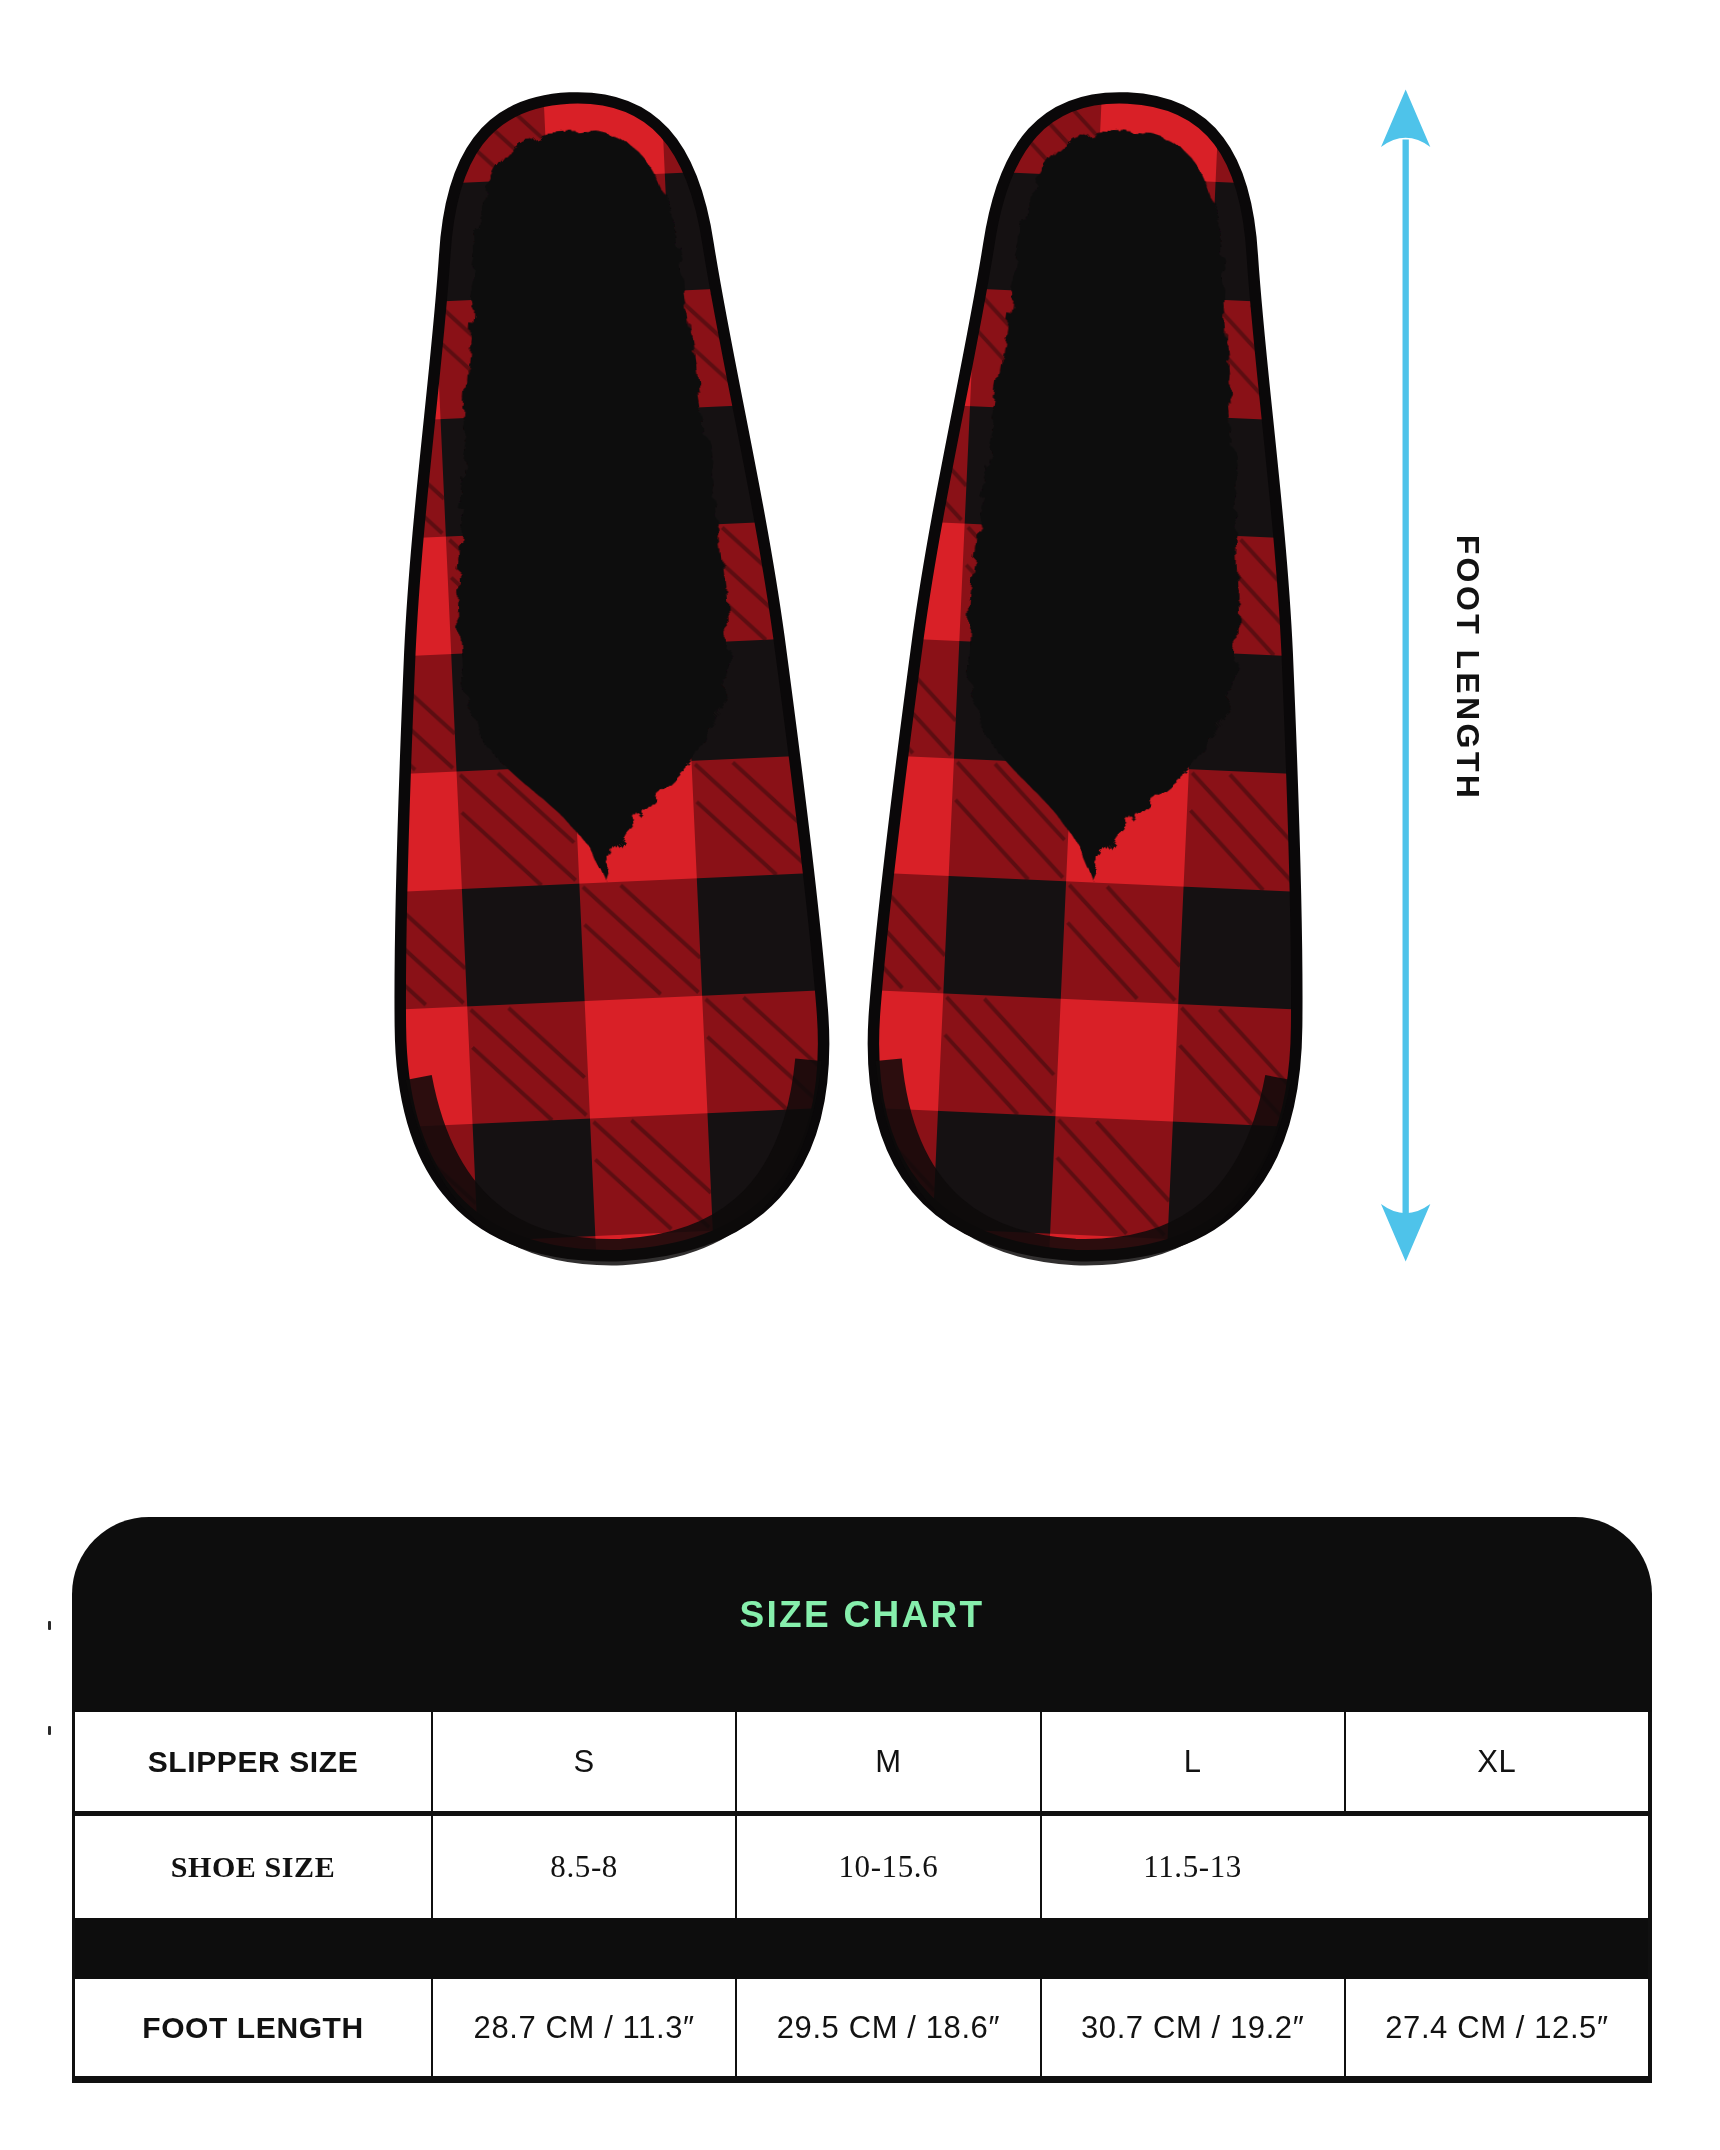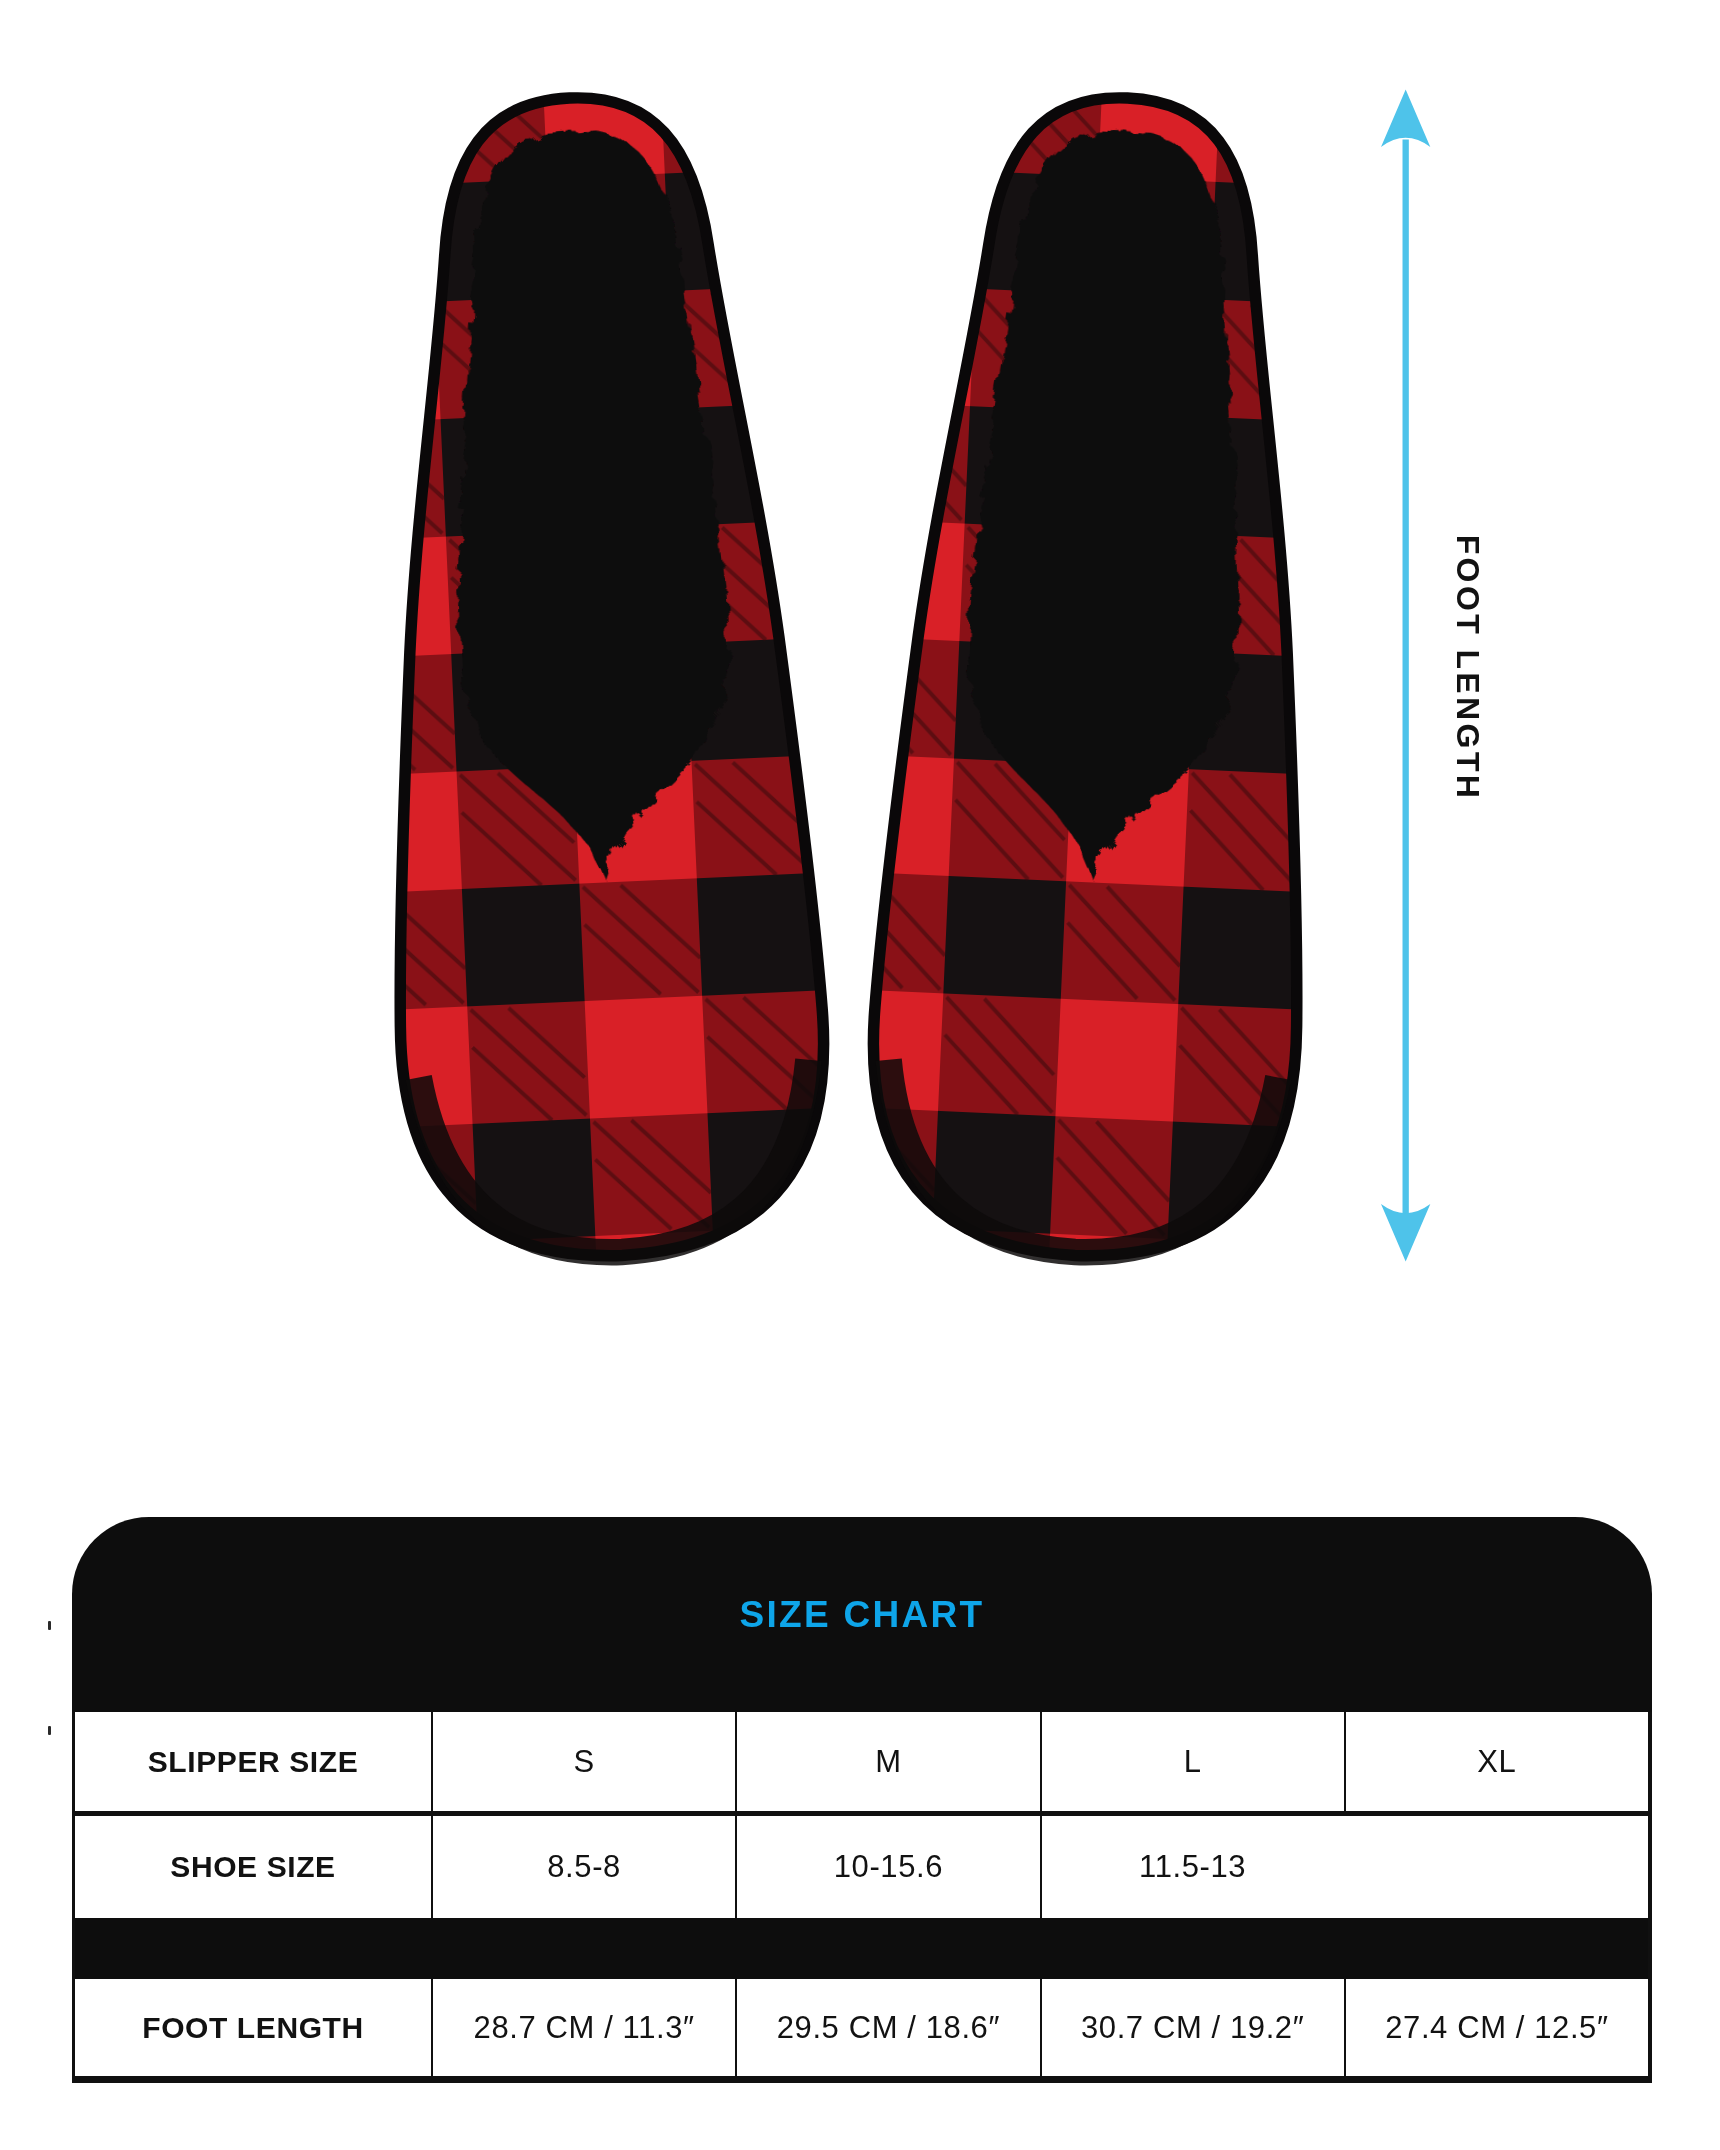--- a/index.html
+++ b/index.html
@@ -23,34 +23,34 @@
   .stray-mark{position:absolute;width:2.9px;height:9.2px;background:#2a2a2a;border-radius:1.1px;}
   .stray-mark.m1{left:48px;top:1621px;}
   .stray-mark.m2{left:48px;top:1726px;}
 
   
   .size-card{position:absolute;left:72px;top:1517px;width:1580px;}
   .card-header{
     height:195px;background:#0d0d0d;border-radius:77px 77px 0 0;
     display:flex;align-items:center;justify-content:center;
   }
-  .card-title{color:#0ea5e9;font-size:37px;font-weight:700;letter-spacing:2.3px;}
+  .card-title{color:#86efac;font-size:37px;font-weight:700;letter-spacing:2.3px;}
   .tbl{
     border-left:3.4px solid #101010;border-right:4px solid #101010;
     border-bottom:7.5px solid #101010;box-sizing:border-box;background:#fff;
   }
   .row{display:grid;grid-template-columns:356px 1fr 1fr 1fr 1fr;}
   .row .cell{
     display:flex;align-items:center;justify-content:center;
     font-size:31px;letter-spacing:0.6px;color:#121212;box-sizing:border-box;
   }
   .row .cell + .cell{border-left:2.9px solid #101010;}
   .row .label{font-weight:700;font-size:30px;}
   .row.r1{height:99px;border-bottom:5.7px solid #101010;}
-  .row.r2{height:102px;}
+  .row.r2{height:102px;font-family:Liberation Serif, serif;}
   .band{height:61px;background:#0d0d0d;}
   .row.r3{height:97px;}
 </style>
 </head>
 <body>
 
 <div class="stage">
 
   <svg class="slippers-svg" viewBox="0 0 1780 2080" aria-hidden="true">
     <defs>

